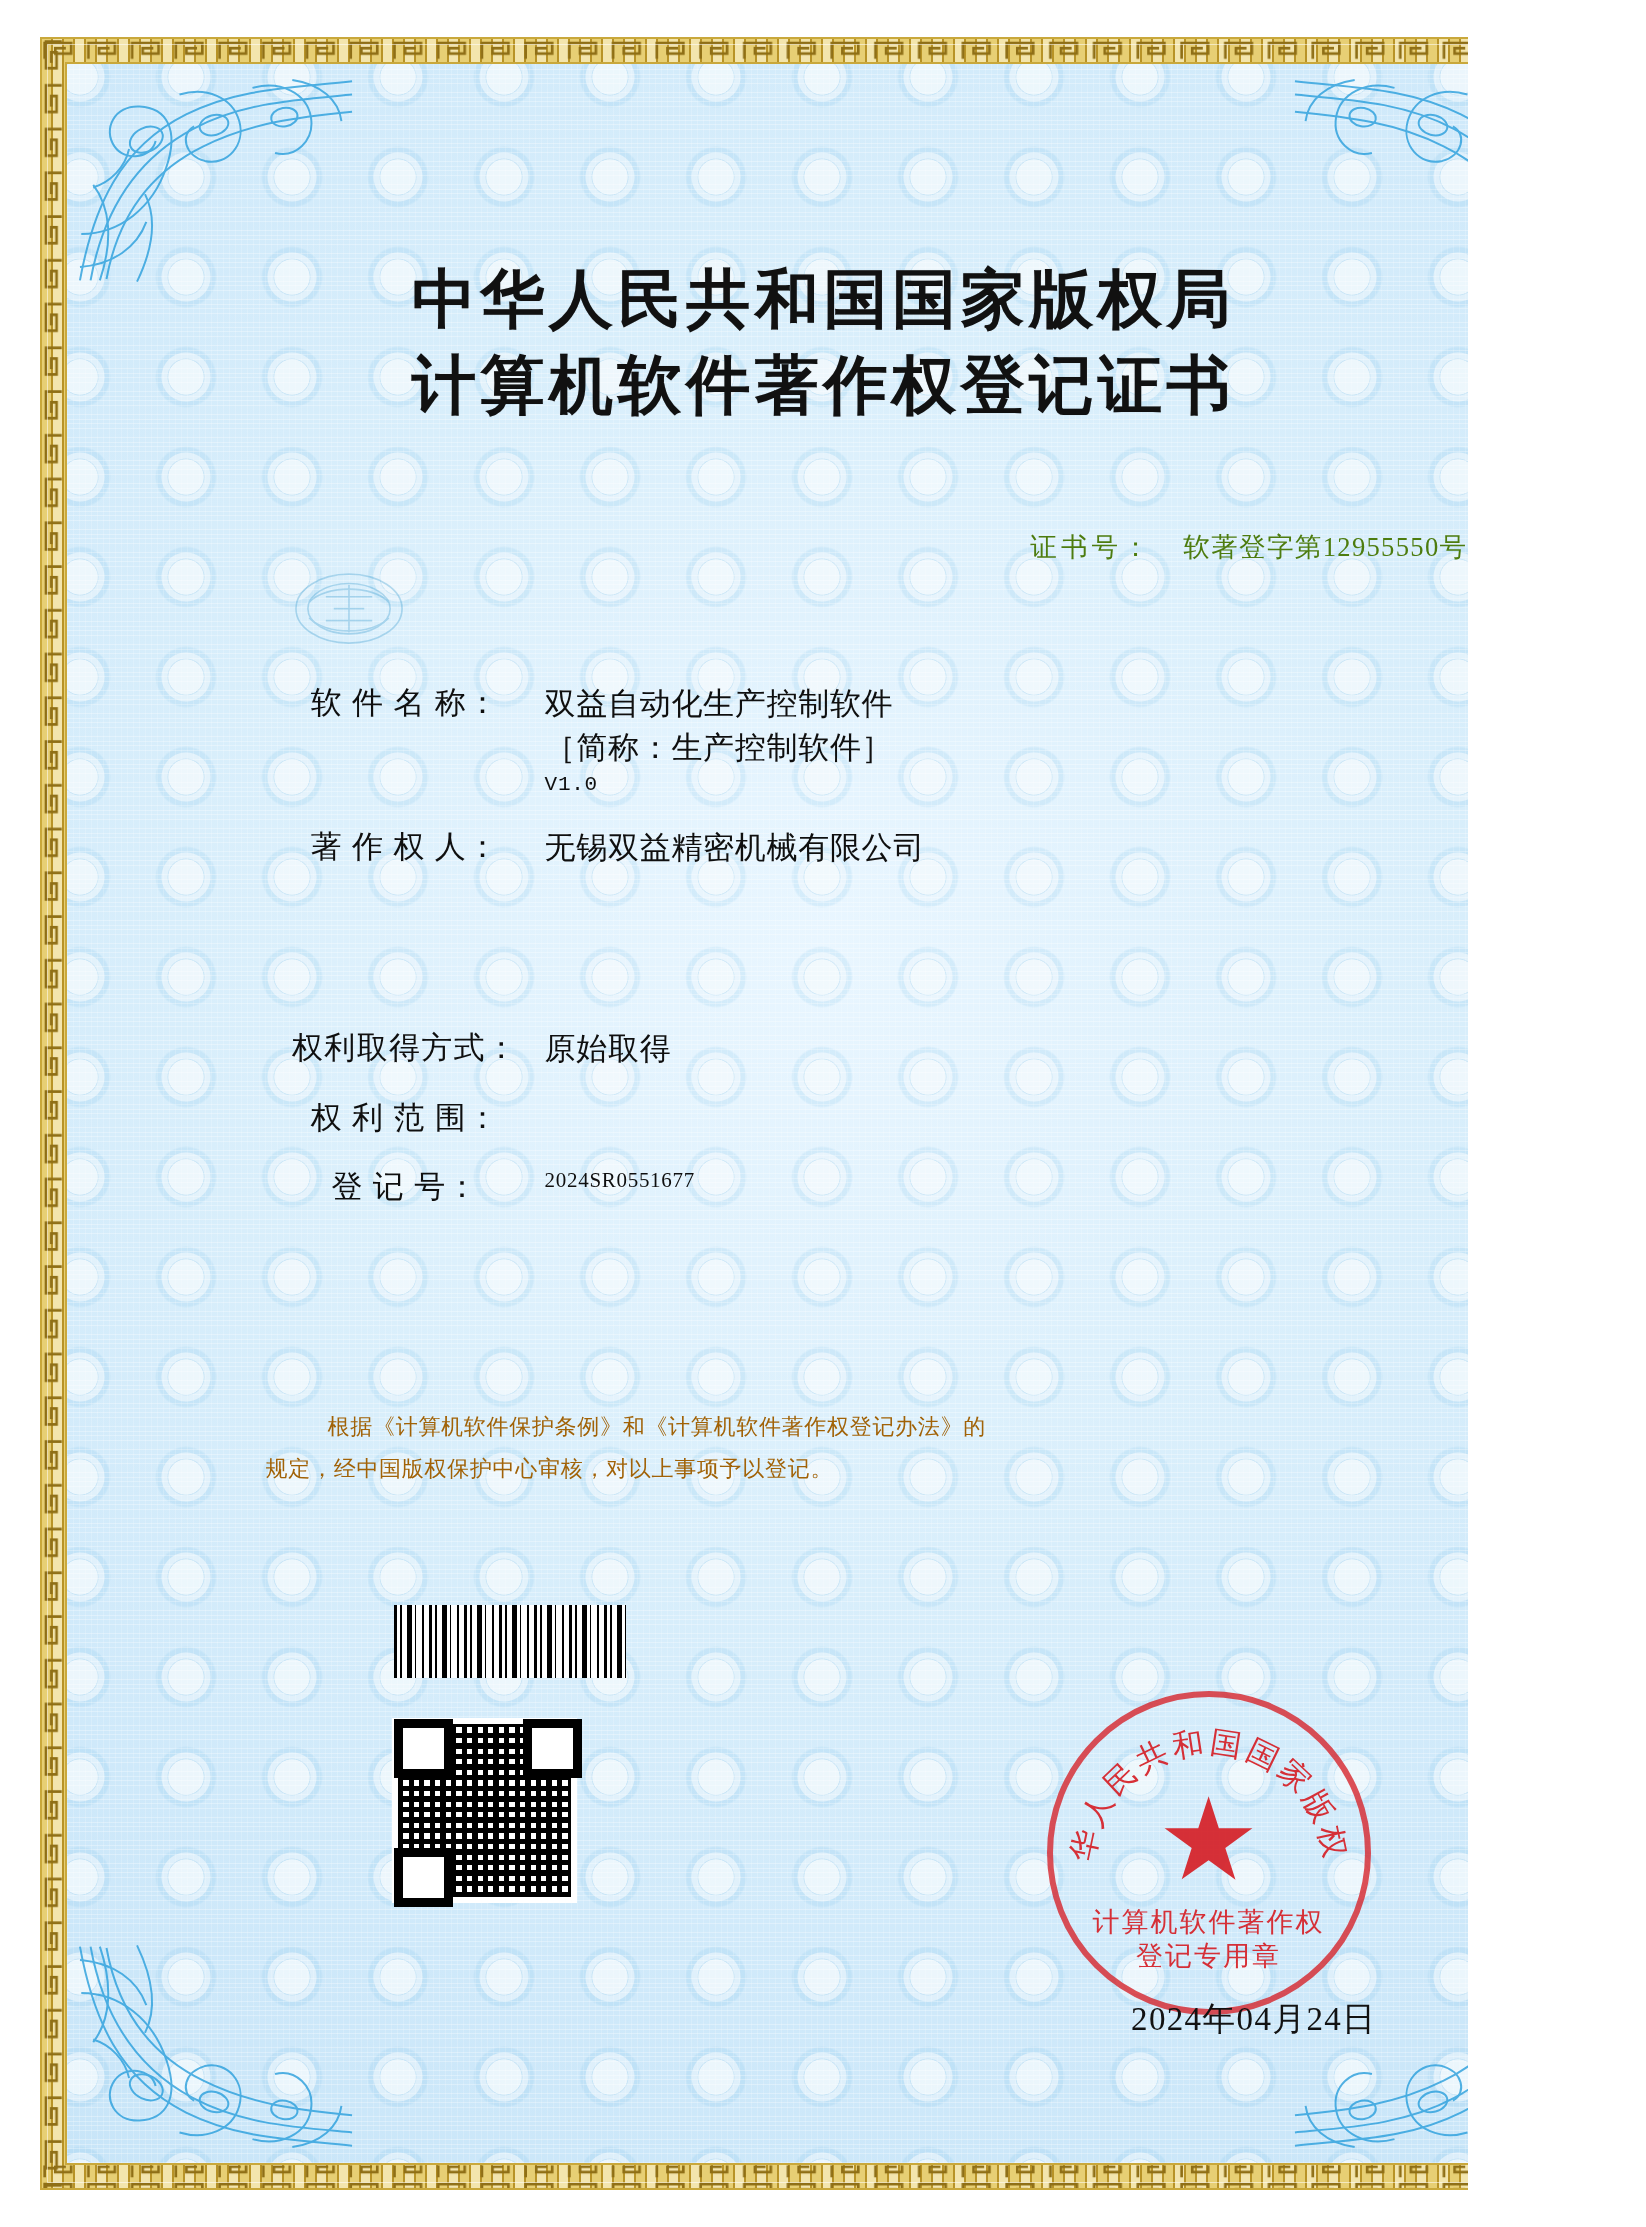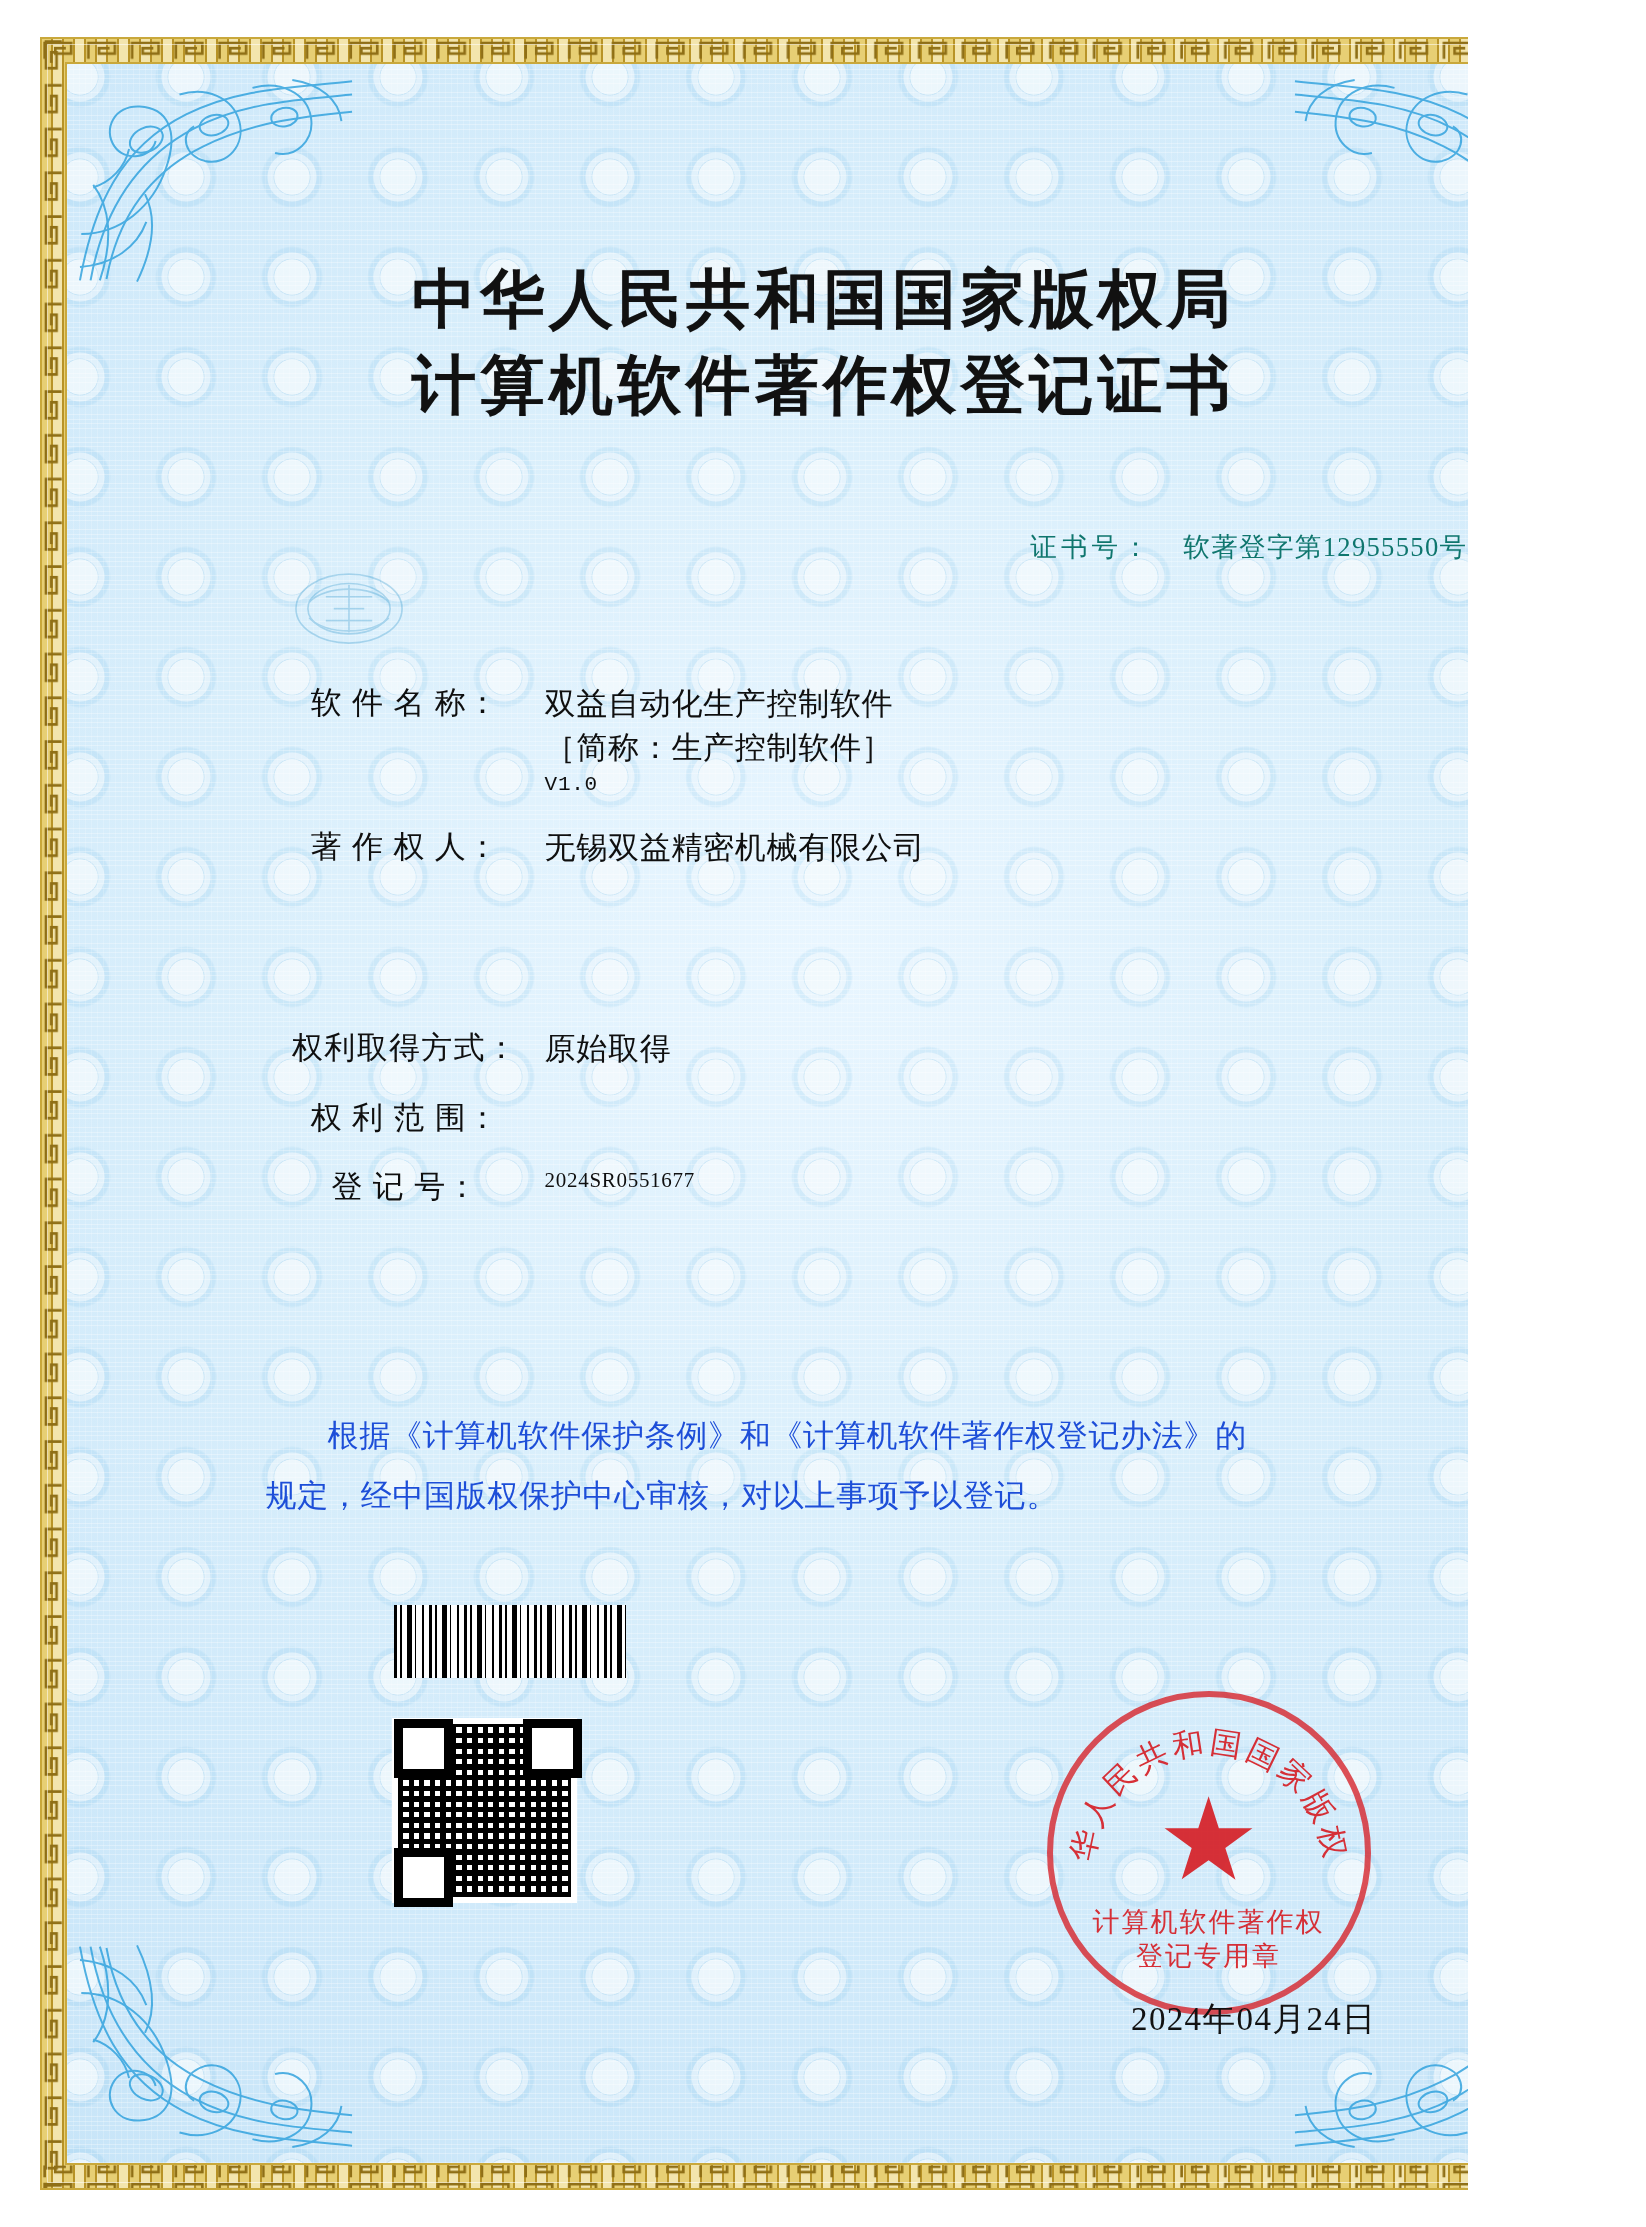--- a/index.html
+++ b/index.html
@@ -127,21 +127,21 @@
     color: #111111;
     text-shadow: 0 0 0.7px rgba(0,0,0,0.35);
   }
 
   .cert-no {
     position: absolute;
     right: 113px;
     top: 465px;
     font-size: 26.6px;
     letter-spacing: 1.3px;
-    color: #0f766e;
+    color: #4d7c0f;
     font-family: "Liberation Serif", "DejaVu Serif", serif;
   }
   .cert-no .lbl { letter-spacing: 4px; }
   .cert-no .val { margin-left: 22.6px; }
 
   .emblem {
     position: absolute;
     left: 219px;
     top: 498px;
     width: 126px;
@@ -180,23 +180,23 @@
   .row .value .vline { display: block; }
   .mono { font-family: "Liberation Mono", "DejaVu Sans Mono", monospace; font-size: 21px; letter-spacing: 0.7px;}
 
   .gap-big { height: 130px; }
 
   .statement {
     position: absolute;
     left: 199px;
     right: 139px;
     top: 1342px;
-    font-size: 31px;
+    font-size: 22px;
     line-height: 1.95;
-    color: #1d4ed8;
+    color: #a16207;
     letter-spacing: 0.7px;
   }
   .statement .indent { text-indent: 62px; display: block; }
 
   
   .barcode {
     position: absolute;
     left: 327px;
     top: 1541px;
     width: 232px;

